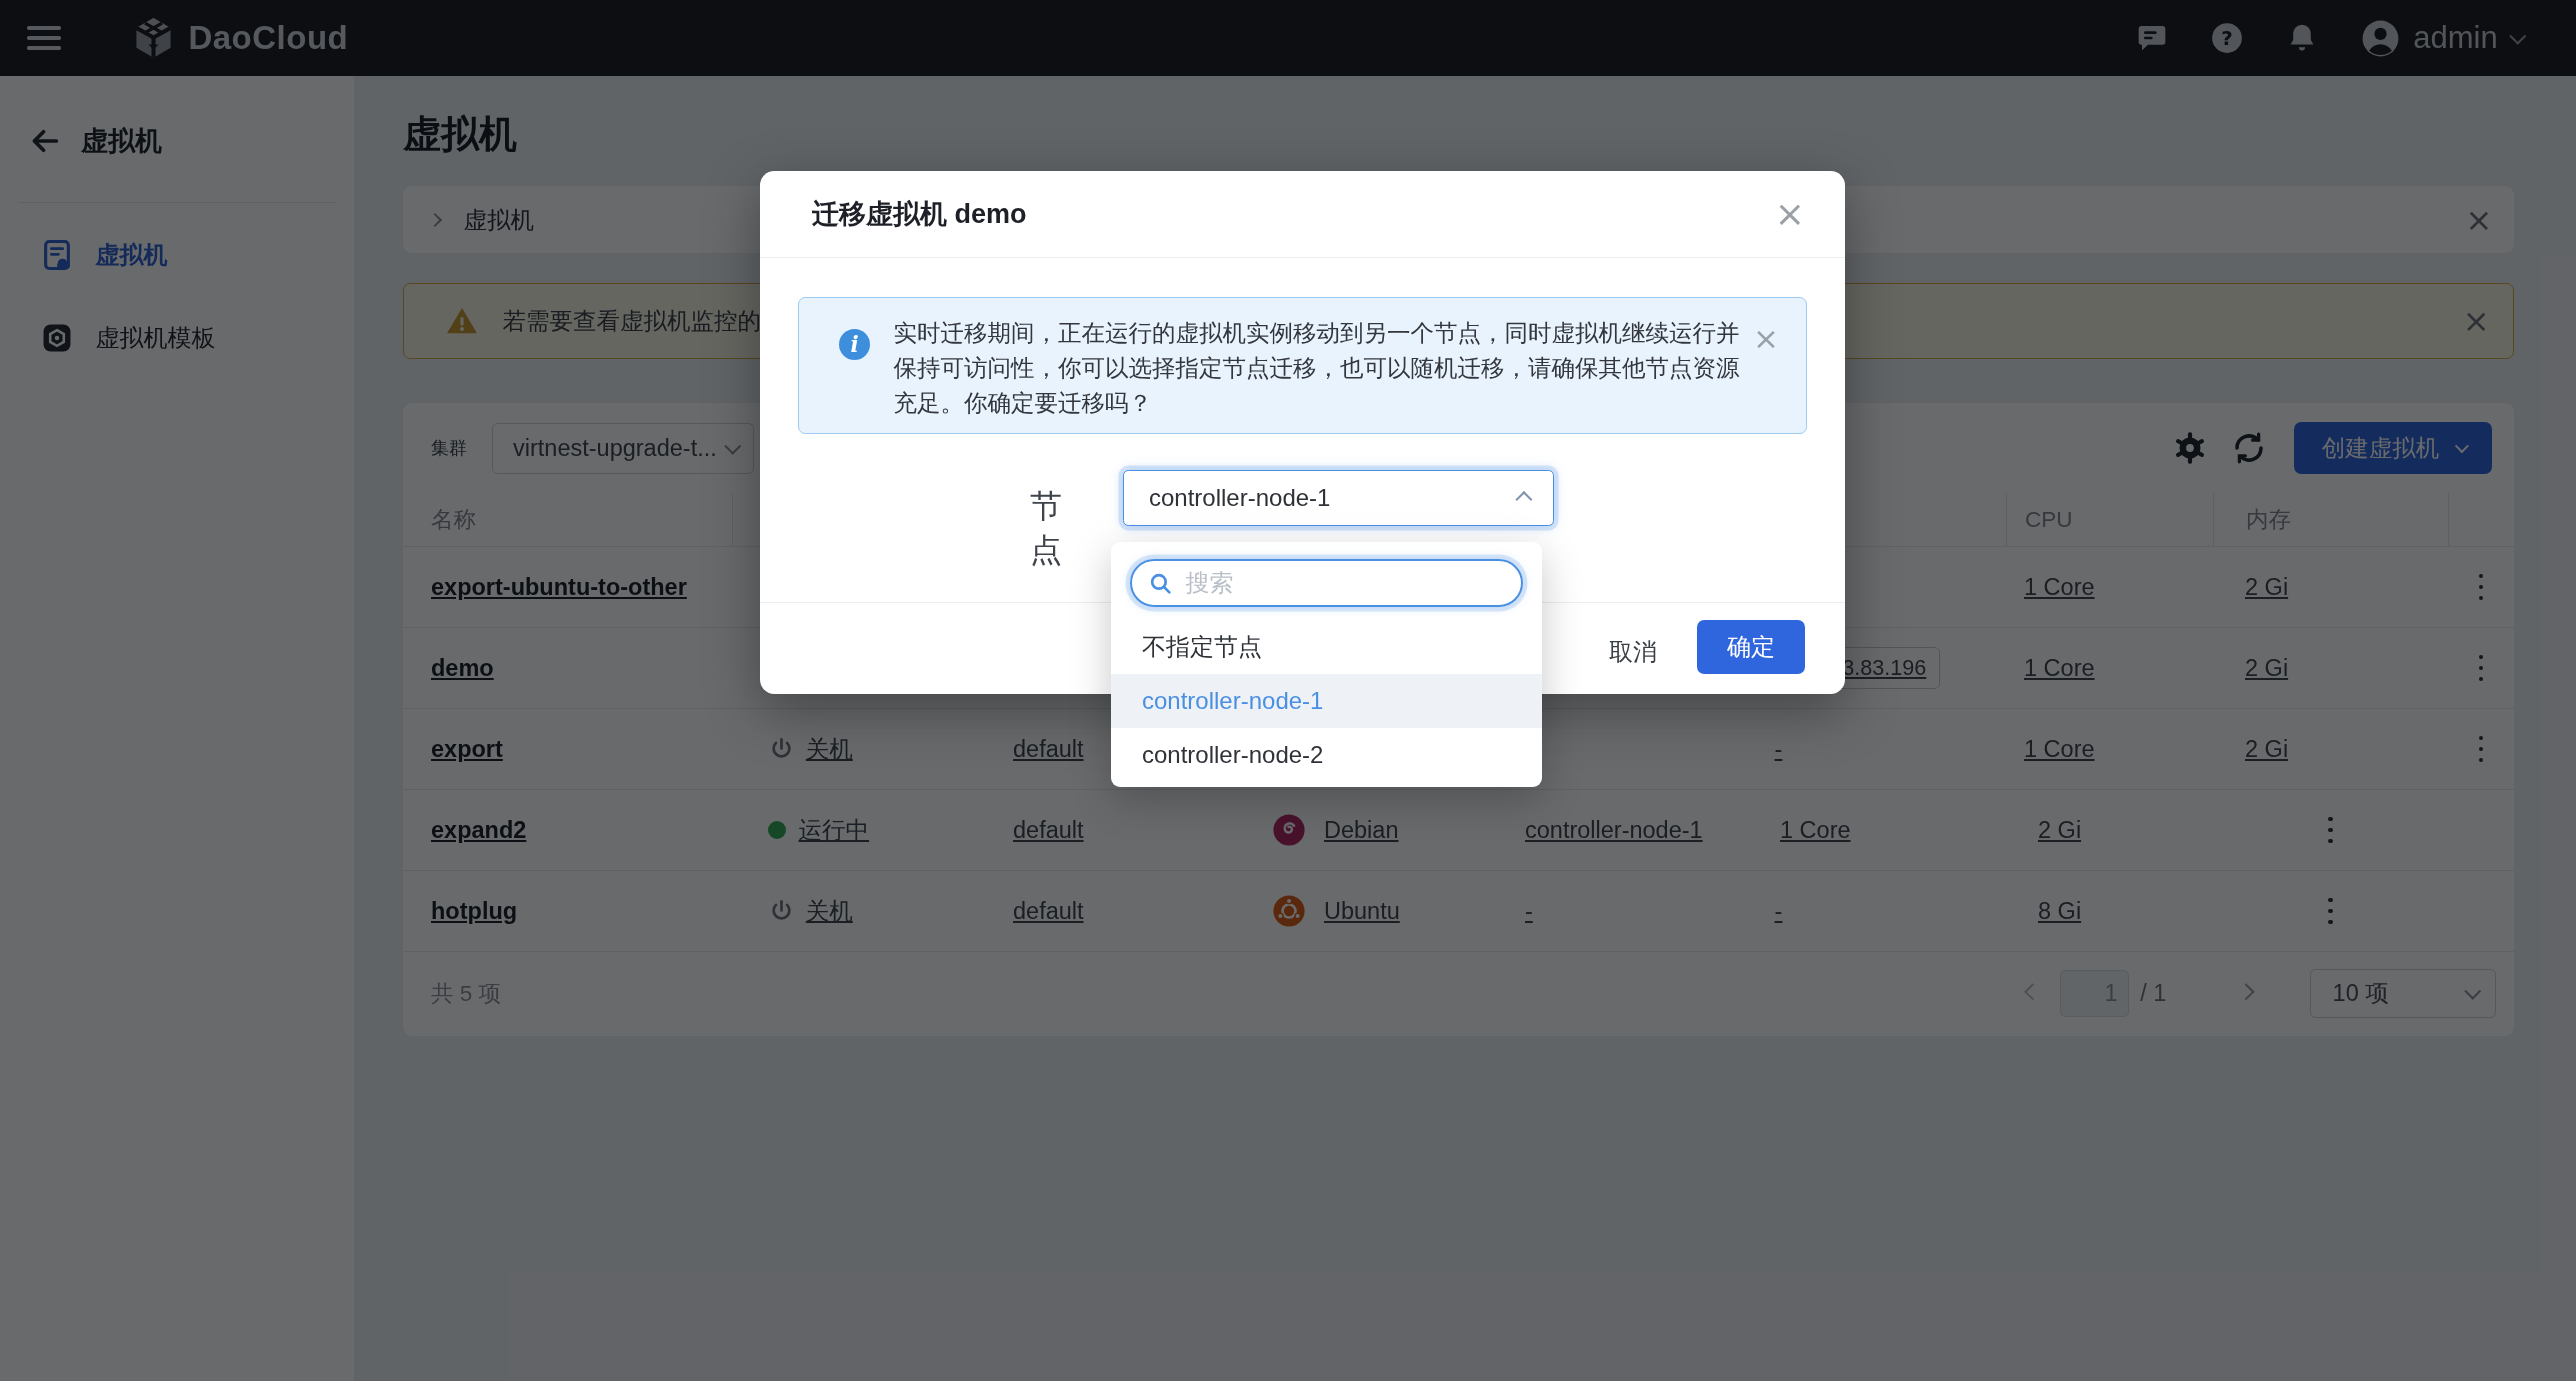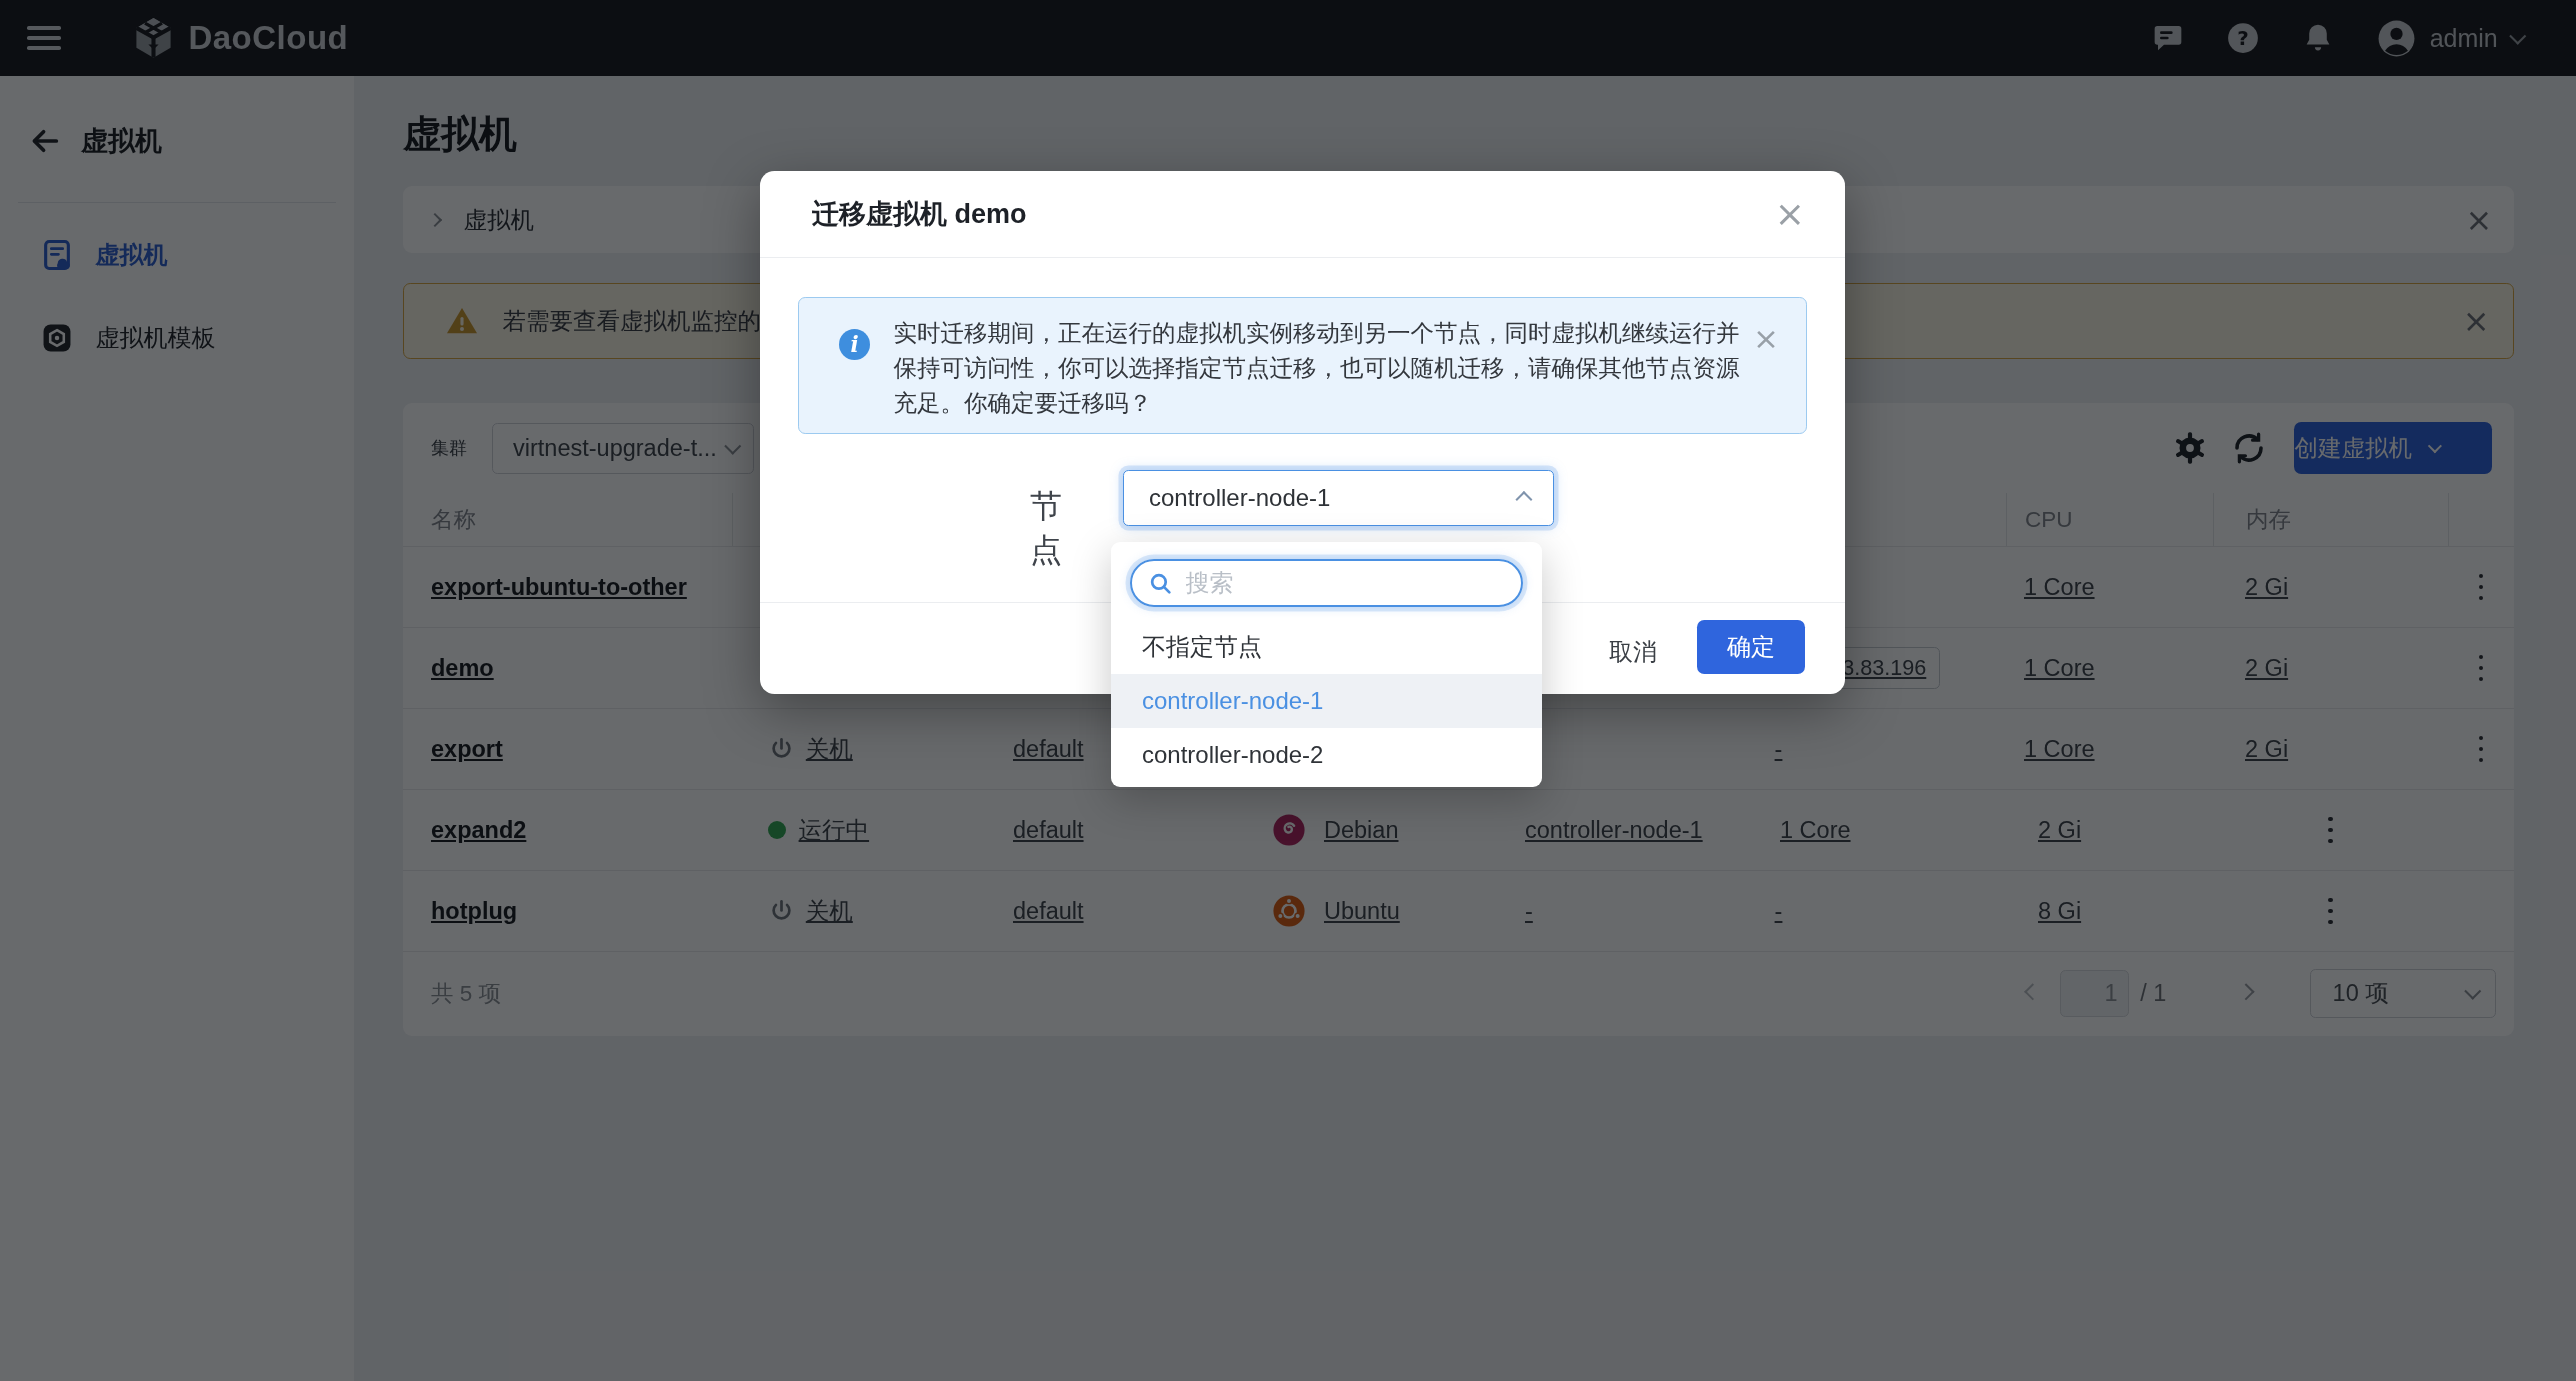--- a/index.html
+++ b/index.html
@@ -11,21 +11,21 @@
   .navbar { position:absolute; top:0; left:0; right:0; height:76px; background:#1a1b1f;
             display:flex; align-items:center; z-index:5; }
   .hamburger { margin-left:27px; width:34px; cursor:pointer; }
   .hamburger i { display:block; height:3.6px; border-radius:1.8px; background:#d3d5da; margin:6.3px 0; }
   .brand { display:flex; align-items:center; margin-left:72px; }
   .brand svg { width:41px; height:45px; }
   .brand-text { margin-left:14.4px; font-size:33px; font-weight:bold; color:#cfd2d7; letter-spacing:0.5px; }
   .nav-right { margin-left:auto; margin-right:54px; display:flex; align-items:center; gap:41px; }
   .nav-ic { width:34px; height:34px; display:flex; align-items:center; justify-content:center; cursor:pointer; }
   .nav-user { display:flex; align-items:center; gap:12.6px; cursor:pointer; }
-  .nav-user .uname { font-size:25px; color:#c6c9ce; }
+  .nav-user .uname { font-size:31px; color:#c6c9ce; }
   .chev { display:inline-block; border-right:2.7px solid currentColor; border-bottom:2.7px solid currentColor; }
   .chev-down { width:11.7px; height:11.7px; transform:rotate(45deg) translateY(-2.7px); }
   .chev-up { width:11.7px; height:11.7px; transform:rotate(-135deg) translateY(-2.7px); }
   .chev-right { width:10px; height:10px; transform:rotate(-45deg); }
   .chev-left { width:11.7px; height:11.7px; transform:rotate(135deg); }
   .nav-user .chev-down { color:#9a9da3; }
 
   
   .sidebar { position:absolute; top:76px; left:0; width:354px; bottom:0; background:#ffffff; z-index:1; }
   .sb-head { display:flex; align-items:center; padding:47px 0 0 27px; }
@@ -58,21 +58,21 @@
   .toolbar { height:90px; display:flex; align-items:center; padding:0 21.6px 0 28px; }
   .tb-label { font-size:18px; color:#3f444b; }
   .select-box { margin-left:25px; width:262px; height:51px; border:1.8px solid #cfd2d8; border-radius:5.4px;
                 display:flex; align-items:center; padding:0 16px 0 20px; background:#fff; cursor:pointer; }
   .select-box .val { font-size:23.5px; color:#3f444b; flex:1; white-space:nowrap; overflow:hidden; }
   .select-box .chev-down { color:#8d9197; flex:0 0 auto; }
   .tb-right { margin-left:auto; display:flex; align-items:center; }
   .icon-btn { width:43px; height:43px; display:flex; align-items:center; justify-content:center; cursor:pointer; }
   .icon-btn + .icon-btn { margin-left:16px; }
   .primary-btn { margin-left:23.5px; width:198px; height:52px; background:#2f62dd; border:none; border-radius:7.2px;
-                 color:#fff; font-size:23.5px; display:flex; align-items:center; gap:16px; cursor:pointer; }
+                 color:#fff; font-size:23.5px; display:flex; align-items:center; justify-content:center; gap:16px; cursor:pointer; }
   .primary-btn .chev-down { color:#fff; width:10px; height:10px; }
 
   .tgrid { display:grid; grid-template-columns:329px 253px 249px 257px 271px 244px 207px 235px 1fr; }
   .thead { height:53px; align-items:center; }
   .thead .th { font-size:22.5px; color:#82868d; height:100%; display:flex; align-items:center; border-left:0.9px solid #e3e5e9; }
   .thead .th:first-child { border-left:none; }
   .trow { height:81px; border-top:0.9px solid #e8e9ec; align-items:center; }
   .td { font-size:23.5px; color:#3f444b; display:flex; align-items:center; height:100%; overflow:visible; white-space:nowrap;text-decoration:underline; }
   .col-name { padding-left:28px; font-weight:bold; color:#191c21; }
   .thead .col-name { font-weight:normal; color:#82868d; }

